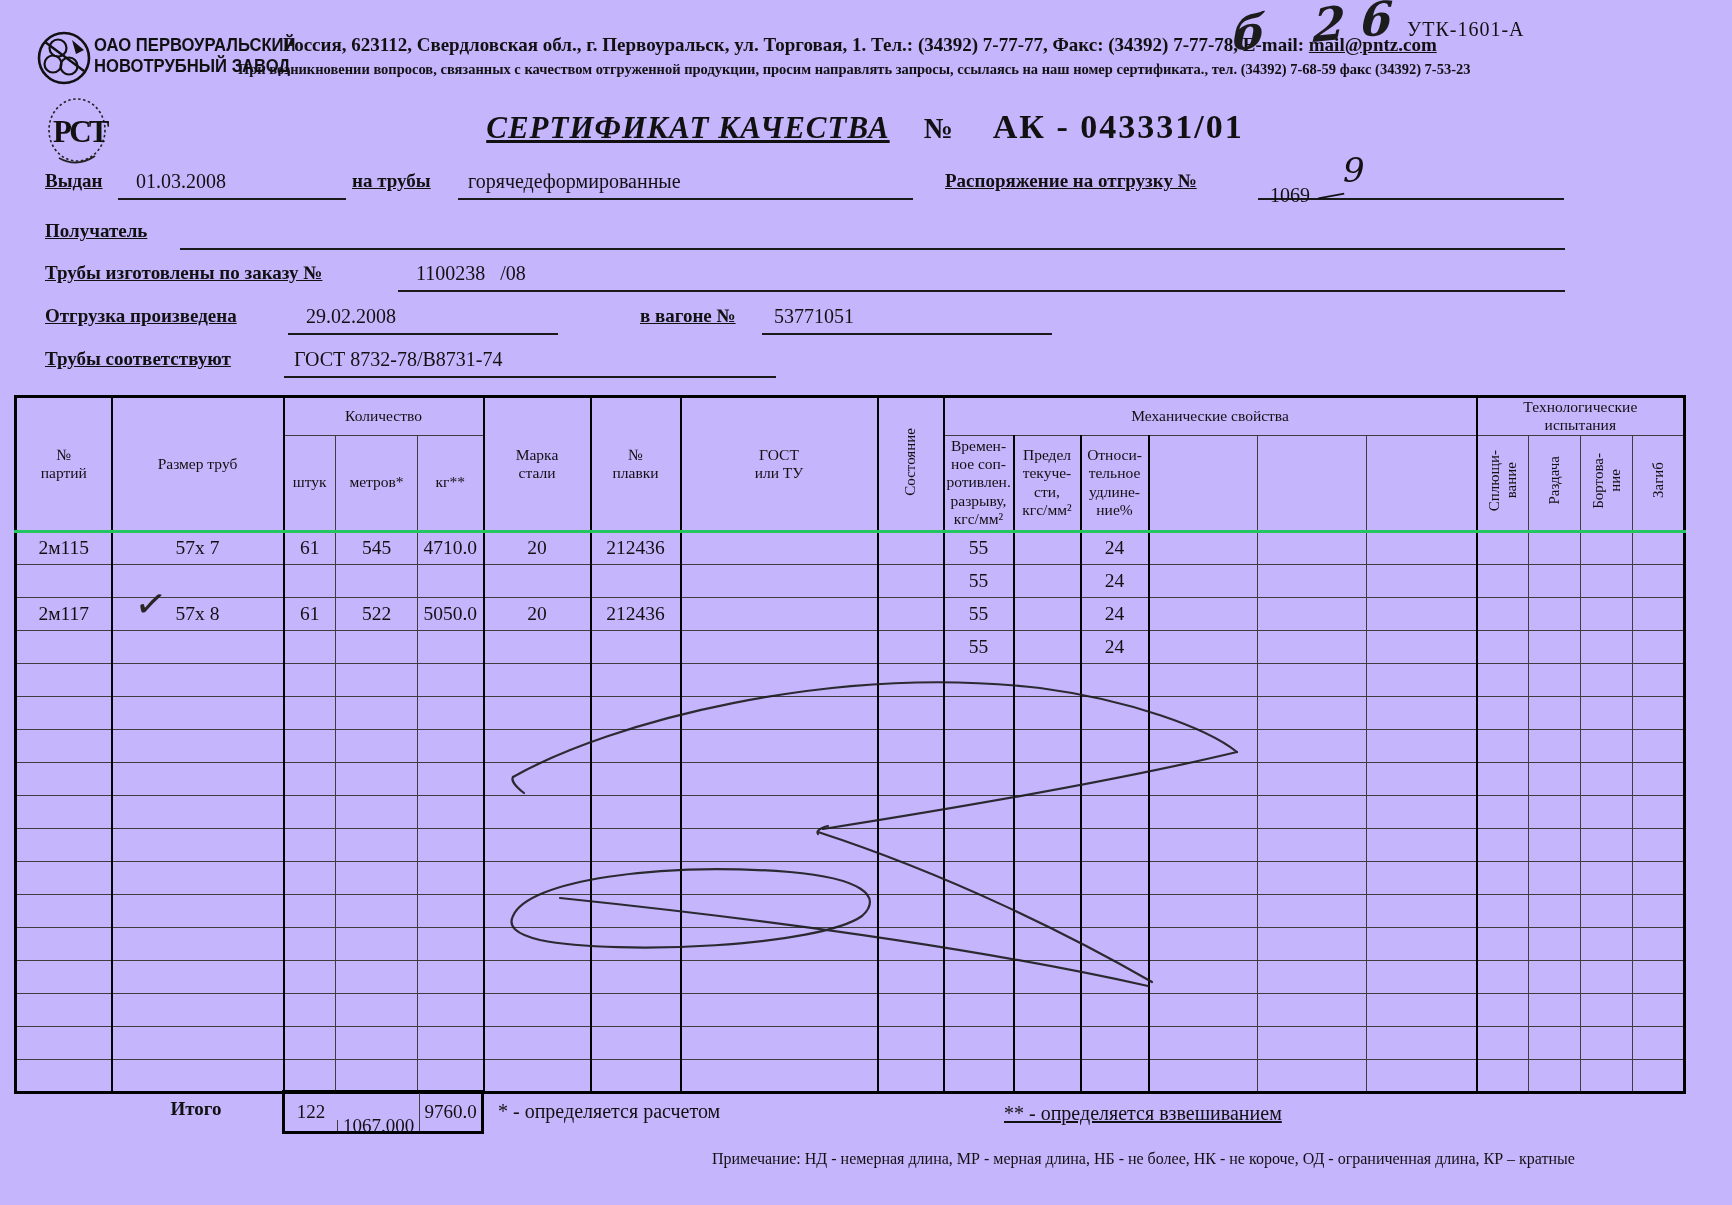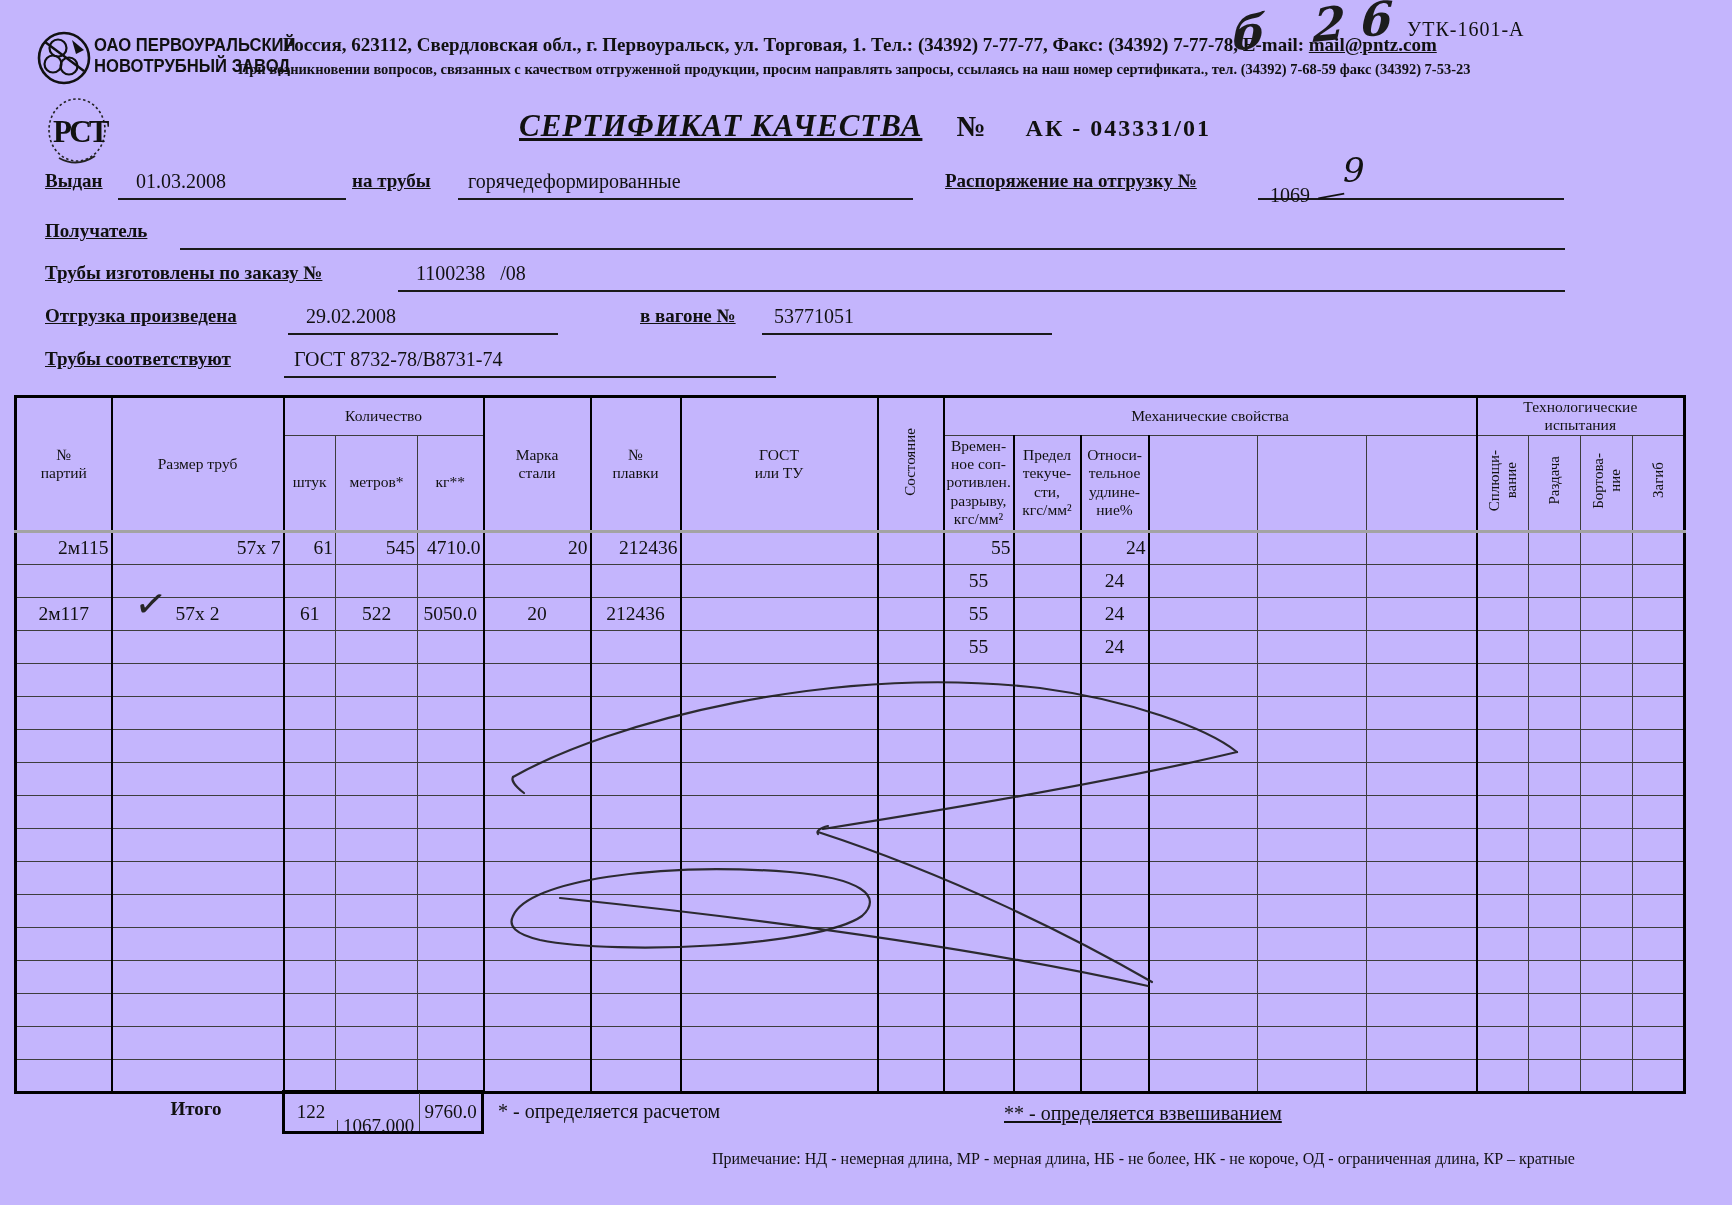--- a/index.html
+++ b/index.html
@@ -24,21 +24,21 @@
     position:absolute; left:1232px; top:-2px;
     font-family:"DejaVu Serif", serif; font-style:italic; font-weight:600;
     font-size:46px; letter-spacing:16px; transform:rotate(-6deg) skewX(-8deg); color:#1c1c1c;
   }
   .form-code { position:absolute; left:1407px; top:18px; font-size:20px; letter-spacing:1px; }
   .rst-wrap { position:absolute; left:45px; top:90px; }
   
   .title { position:absolute; left:360px; top:108px; width:1010px; text-align:center; white-space:nowrap; }
   .title-main { font-style:italic; font-weight:bold; font-size:31px; letter-spacing:1px;text-decoration:underline; }
   .title-num-sign { font-weight:bold; font-size:29px; margin-left:30px; }
-  .title-number { font-weight:bold; font-size:24px; margin-left:36px; letter-spacing:2px; }
+  .title-number { font-weight:bold; font-size:34px; margin-left:36px; letter-spacing:2px; }
   
   .lbl { position:absolute; font-weight:bold; font-size:19px; white-space:nowrap;text-decoration:underline; }
   .val { position:absolute; font-size:20px; border-bottom:2px solid #1a1a1a; white-space:pre; height:30px; }
   .order-dash { display:inline-block; transform:rotate(-10deg); font-size:26px; font-weight:bold; margin-left:8px; }
   .order-sup {
     font-family:"DejaVu Serif", serif; font-style:italic; font-size:34px;
     position:relative; top:-20px; left:-1px;
   }
   
   table.cert {
@@ -48,21 +48,21 @@
   }
   table.cert th, table.cert td { border:1px solid #3d3d3d; text-align:center; vertical-align:middle; padding:0 2px; }
   table.cert { border:3px solid #000; }
   table.cert th { font-weight:normal; font-size:15.5px; line-height:1.18; }
   .tier1 th { height:38px; font-size:16px; }
   .tier2 th { height:96px; font-size:14.5px; }
   .pre { white-space:pre-line; }
   .vspan { writing-mode:vertical-rl; transform:rotate(180deg); display:inline-block; white-space:pre-line; font-size:15px; line-height:1.1; max-height:120px; }
   .thL { border-left:2.5px solid #000 !important; }
   tbody td { height:33px; font-size:19.5px; }
-  tbody tr:first-child td { border-top:3px solid #a3a3a3;text-align:right; }
+  tbody tr:first-child td { border-top:3px solid #22c55e; }
   tbody td.c1,tbody td.c2,tbody td.c5,tbody td.c6,tbody td.c7,tbody td.c8,
   tbody td.c9,tbody td.c10,tbody td.c11,tbody td.c12,tbody td.c15 { border-left:2.5px solid #000; }
   tbody td.c1 { position:relative; }
   .checkmark {
     position:absolute; left:22px; top:-16px; font-size:38px; font-weight:400;
     transform:rotate(8deg); color:#262626;
   }
   
   .totals-label { position:absolute; left:110px; top:1098px; width:172px; text-align:center; font-weight:bold; font-size:19px; }
   .totals-box {
@@ -247,21 +247,21 @@
           <td class="c12"><span></span></td>
           <td class="c13"><span></span></td>
           <td class="c14"><span></span></td>
           <td class="c15"><span></span></td>
           <td class="c16"><span></span></td>
           <td class="c17"><span></span></td>
           <td class="c18"><span></span></td>
         </tr>
         <tr>
           <td class="c0"><span>2м117</span></td>
-          <td class="c1"><span class="checkmark">✓</span><span>57х 2</span></td>
+          <td class="c1"><span class="checkmark">✓</span><span>57х 8</span></td>
           <td class="c2"><span>61</span></td>
           <td class="c3"><span>522</span></td>
           <td class="c4"><span>5050.0</span></td>
           <td class="c5"><span>20</span></td>
           <td class="c6"><span>212436</span></td>
           <td class="c7"><span></span></td>
           <td class="c8"><span></span></td>
           <td class="c9"><span>55</span></td>
           <td class="c10"><span></span></td>
           <td class="c11"><span>24</span></td>

